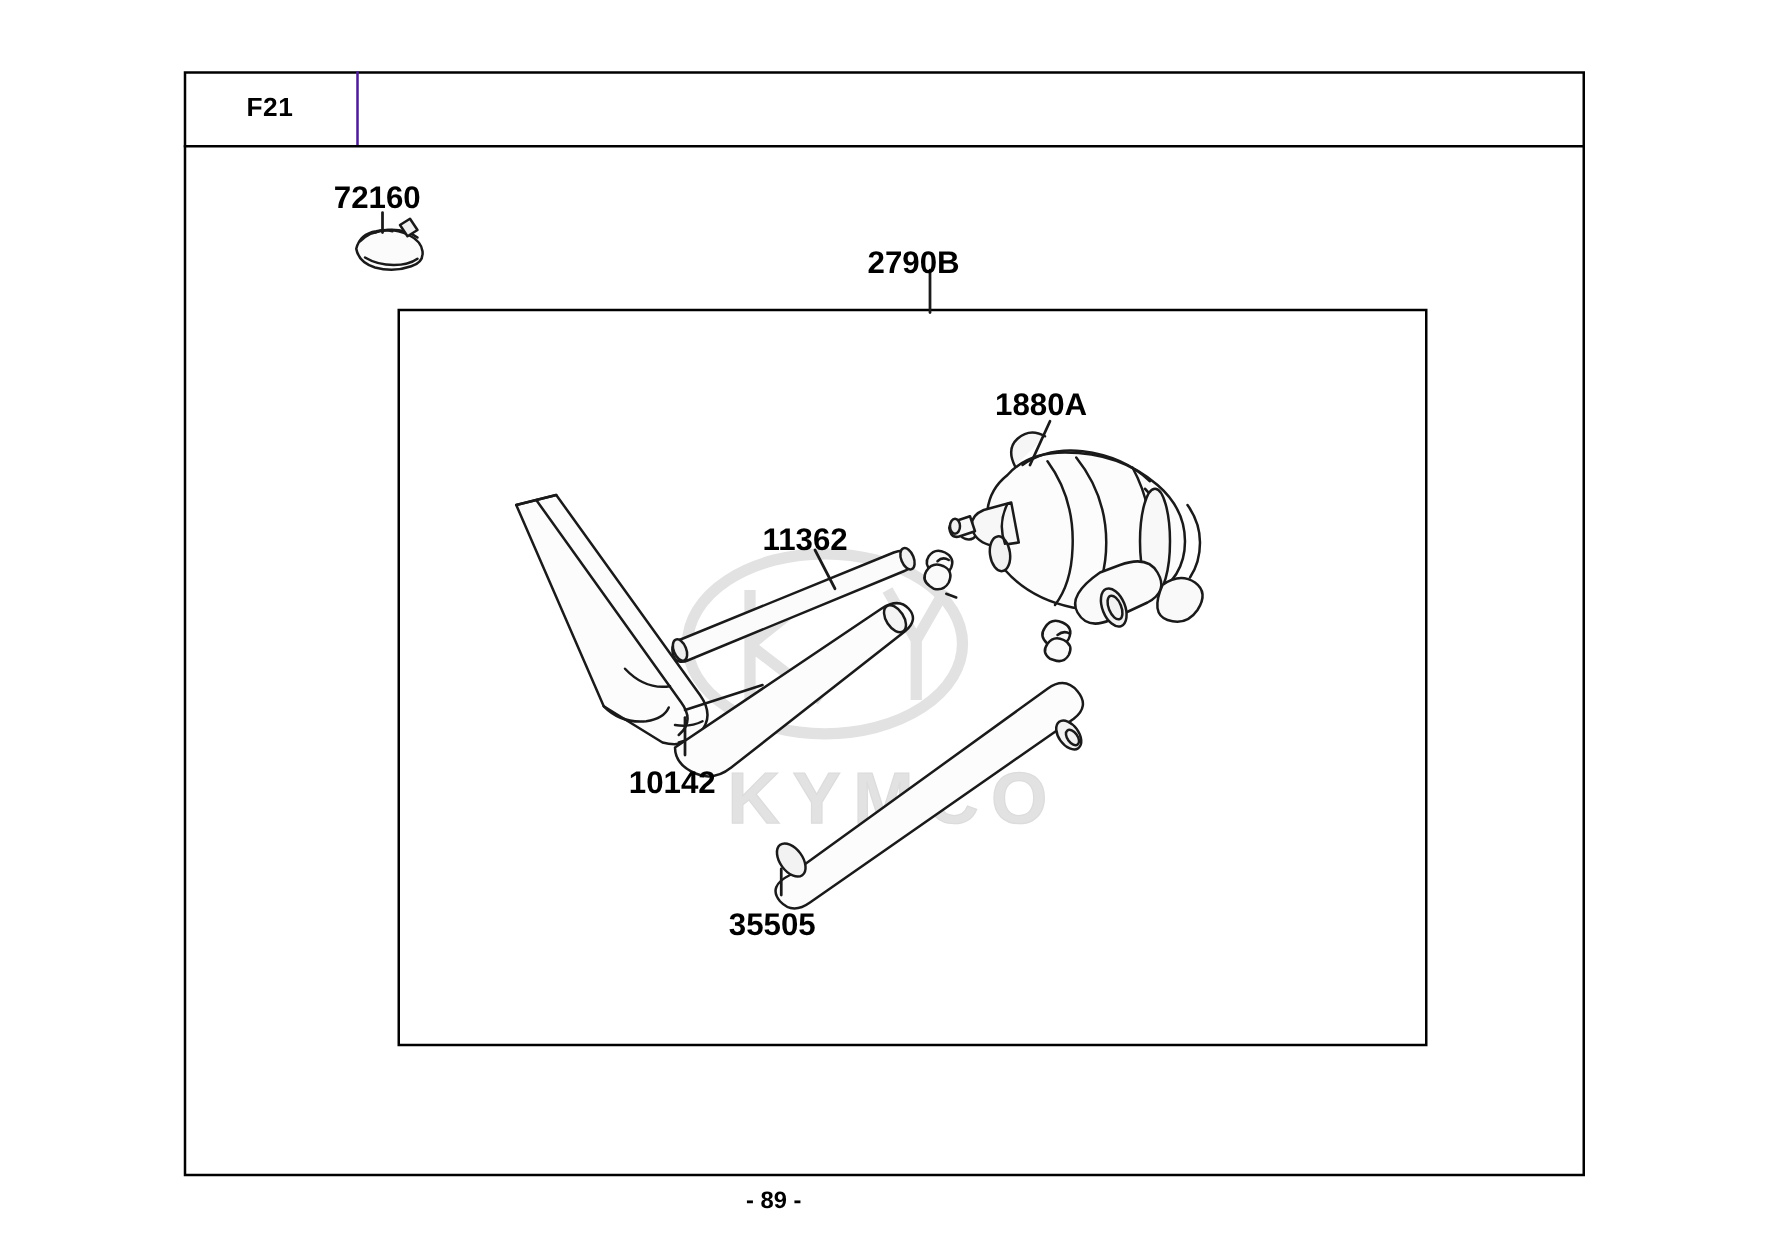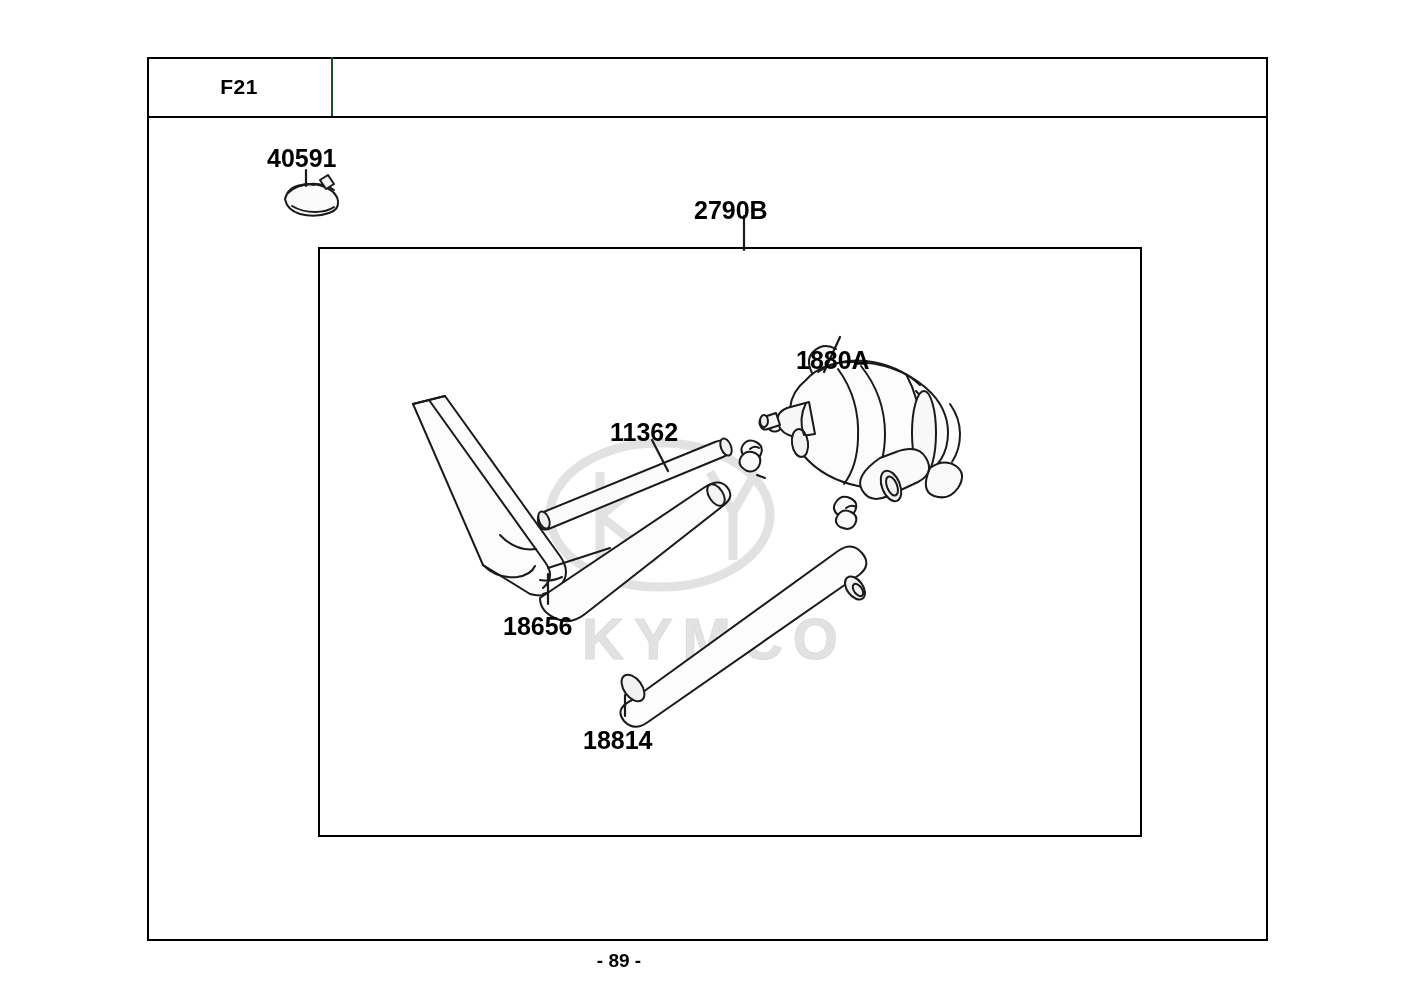--- a/index.html
+++ b/index.html
@@ -37,23 +37,23 @@
     left: 147px;
     top: 57px;
     width: 1121px;
     height: 61px;
     box-sizing: border-box;
     border-bottom: 2px solid #000;
     display: flex;
     align-items: stretch;
   }
   .header-code-cell {
-    width: 186px;
-    box-sizing: border-box;
-    border-right: 2px solid #14532d;
+    width: 140px;
+    box-sizing: border-box;
+    border-right: 2px solid #4c1d95;
     display: flex;
     align-items: center;
     justify-content: center;
   }
   .header-code {
     font-size: 21px;
     font-weight: bold;
     color: #000;
     letter-spacing: 0.5px;
   }
@@ -240,22 +240,22 @@
         <path d="M306 170 L306 186"></path>
         <path d="M744 216 L744 250"></path>
         <path d="M840 337 L824 372"></path>
         <path d="M652 440 L668 471"></path>
         <path d="M548 604 L548 574"></path>
         <path d="M625 716 L625 695"></path>
       </g>
     </g>
   </svg>
 
-  <div class="label" style="left:267px; top:144px;">40591</div>
+  <div class="label" style="left:267px; top:144px;">72160</div>
   <div class="label" style="left:694px; top:196px;">2790B</div>
-  <div class="label" style="left:796px; top:310px;margin-top:36px;">1880A</div>
+  <div class="label" style="left:796px; top:310px;">1880A</div>
   <div class="label" style="left:610px; top:418px;">11362</div>
-  <div class="label" style="left:503px; top:612px;">18656</div>
-  <div class="label" style="left:583px; top:726px;">18814</div>
+  <div class="label" style="left:503px; top:612px;">10142</div>
+  <div class="label" style="left:583px; top:726px;">35505</div>
 
   <div class="footer">- 89 -</div>
 
 </div>
 
 </body></html>

